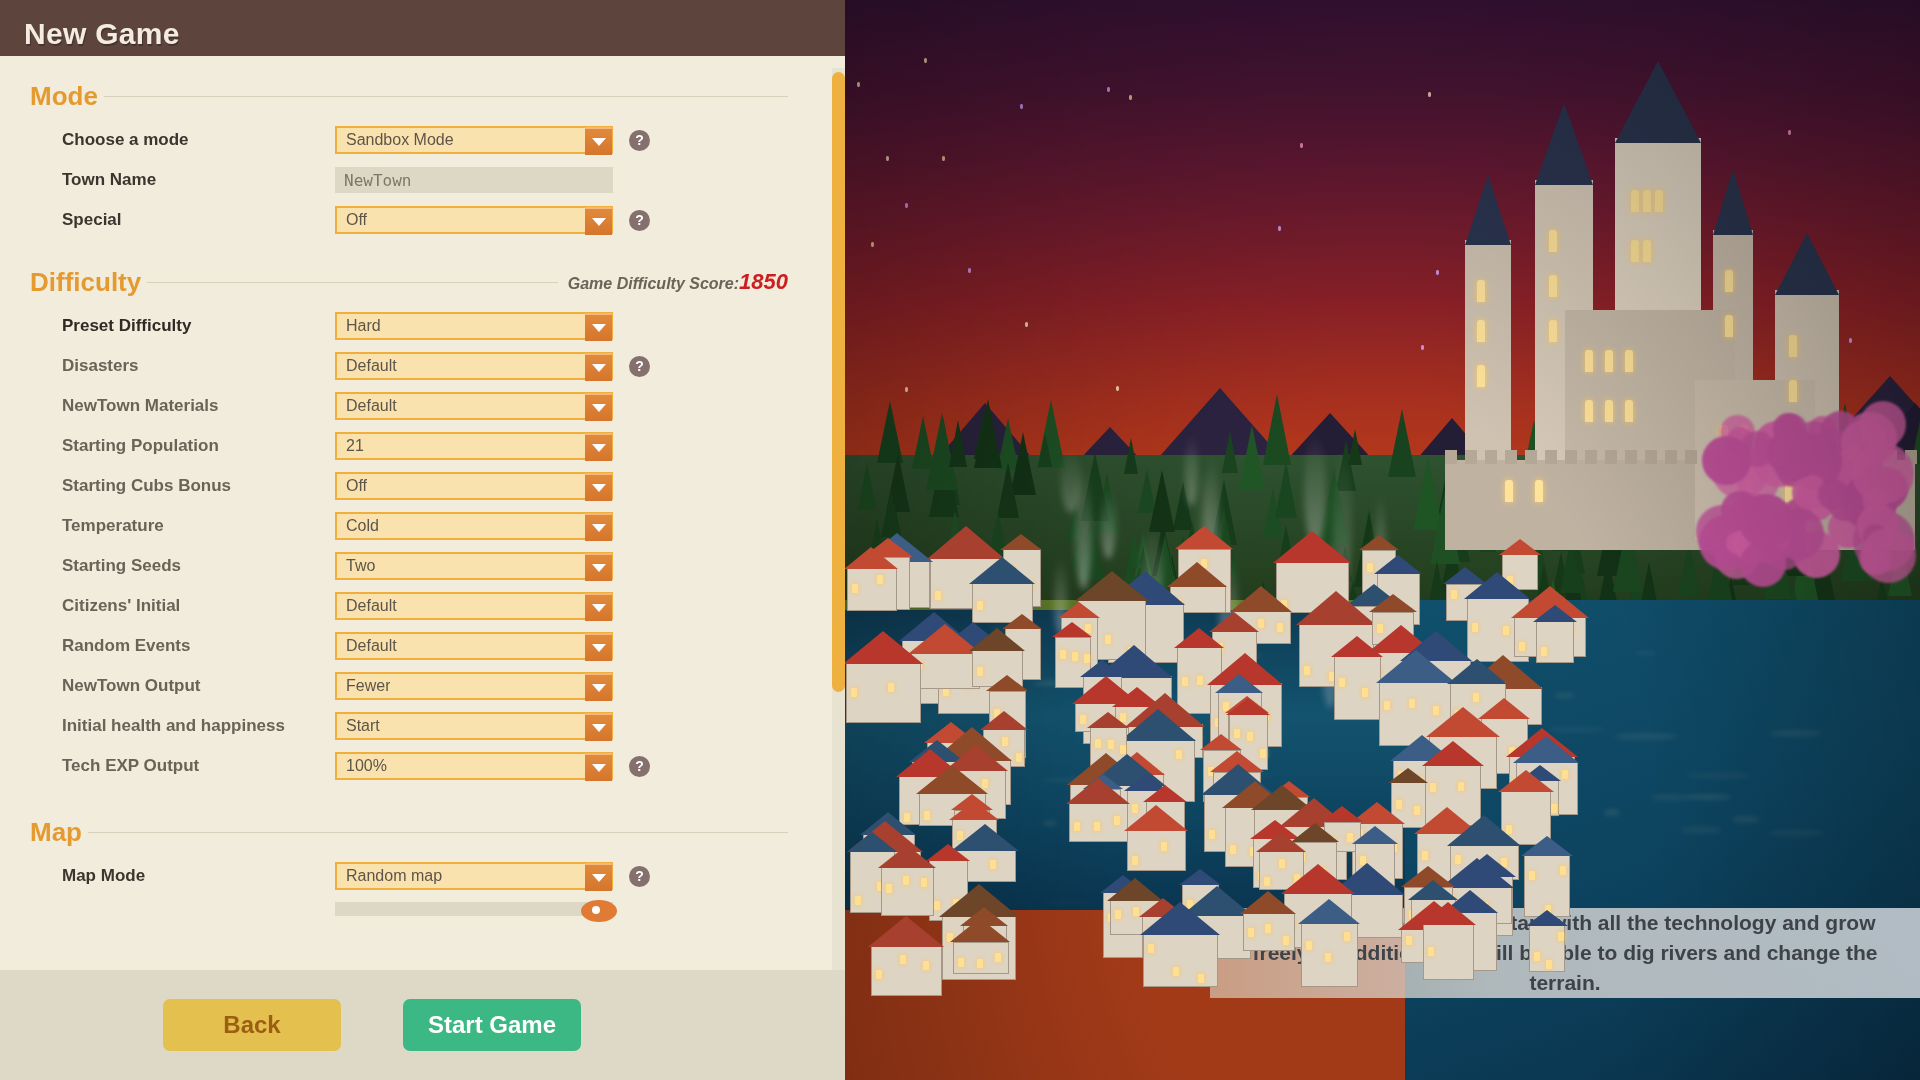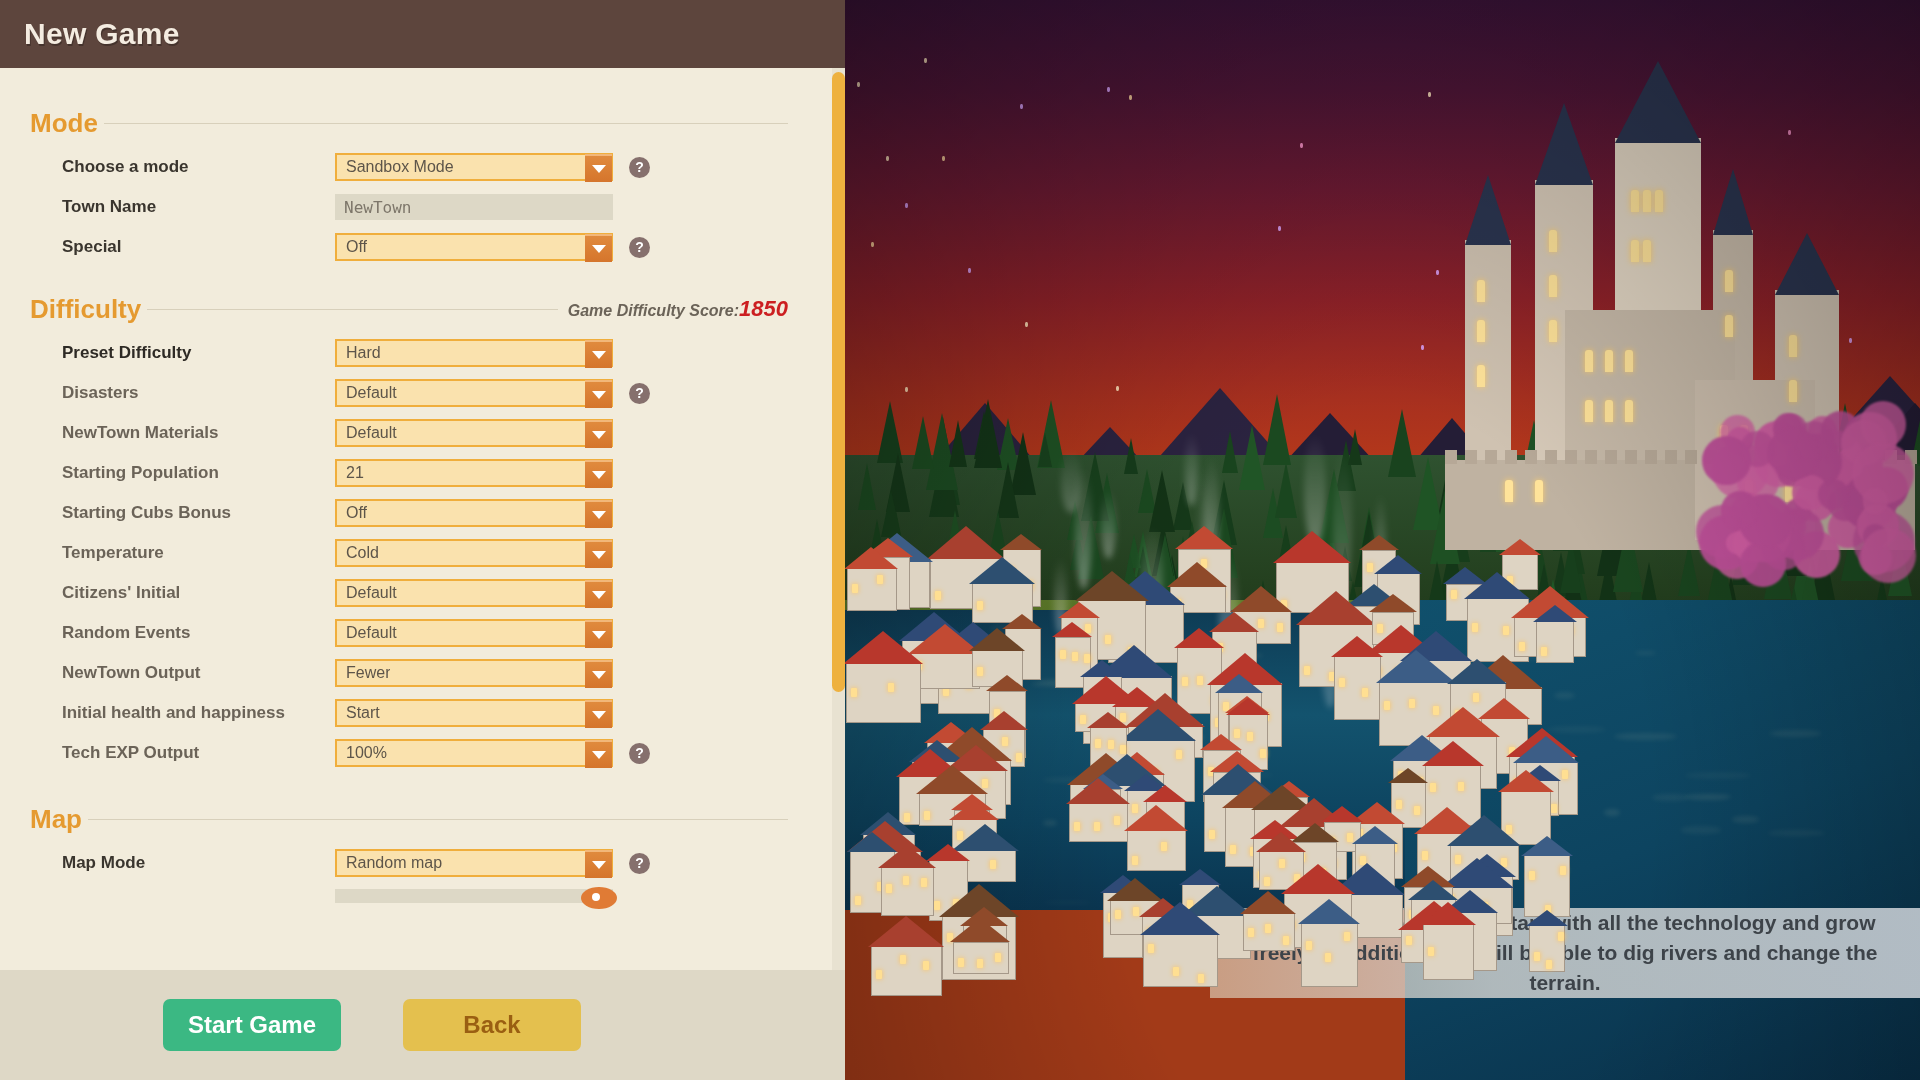--- a/index.html
+++ b/index.html
@@ -87,21 +87,21 @@
   .titlebar {
     position:absolute; left:0; top:0; width:845px; height:68px;
     background:#5d453d;
     display:flex; align-items:center;
   }
   .titlebar h1 {
     color:#f4ece1; font-size:30px; font-weight:bold; letter-spacing:.3px;
     margin-left:24px; text-shadow:1px 2px 0 rgba(0,0,0,.25);
   }
   .panel-body {
-    position:absolute; left:0; top:83px; width:845px; height:902px;
+    position:absolute; left:0; top:56px; width:845px; height:902px;
     background:#f2ecdc; overflow:hidden;
   }
   .scroll-inner { position:absolute; left:0; top:0; width:828px; }
 
   .scrollbar-track {
     position:absolute; left:832px; top:68px; width:13px; height:902px;
     background:#e8e2d1;
   }
   .scrollbar-thumb {
     position:absolute; left:832px; top:72px; width:13px; height:620px;
@@ -1417,20 +1417,30 @@
               <span class="row-label">Temperature</span>
               <div class="select">
                 <span class="val">Cold</span>
                 <span class="arrow">
                   <i></i>
                 </span>
               </div>
               <span class="help-spacer"></span>
             </div>
             <div class="row">
+              <span class="row-label">Starting Seeds</span>
+              <div class="select">
+                <span class="val">Two</span>
+                <span class="arrow">
+                  <i></i>
+                </span>
+              </div>
+              <span class="help-spacer"></span>
+            </div>
+            <div class="row">
               <span class="row-label">Citizens' Initial</span>
               <div class="select">
                 <span class="val">Default</span>
                 <span class="arrow">
                   <i></i>
                 </span>
               </div>
               <span class="help-spacer"></span>
             </div>
             <div class="row">
@@ -1499,17 +1509,17 @@
           </div>
         </div>
 
       </div>
     </div>
 
     <div class="scrollbar-track"></div>
     <div class="scrollbar-thumb"></div>
 
     <div class="footer">
+      <button class="btn btn-back">Back</button>
       <button class="btn btn-start">Start Game</button>
-      <button class="btn btn-back">Back</button>
     </div>
   </div>
 </div>
 
 </body></html>

